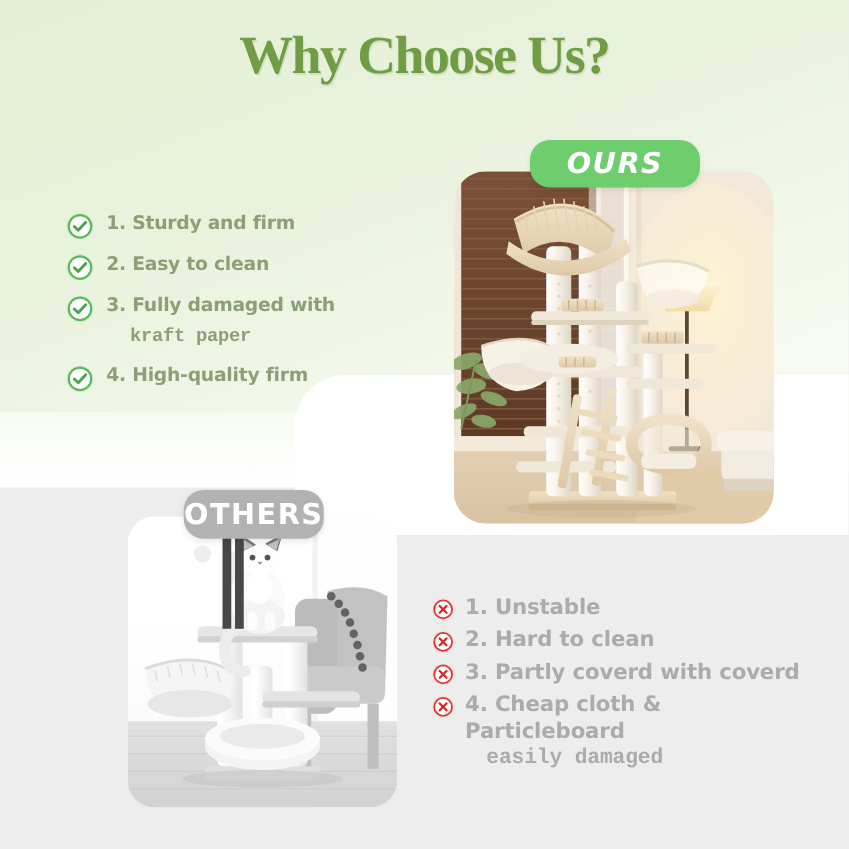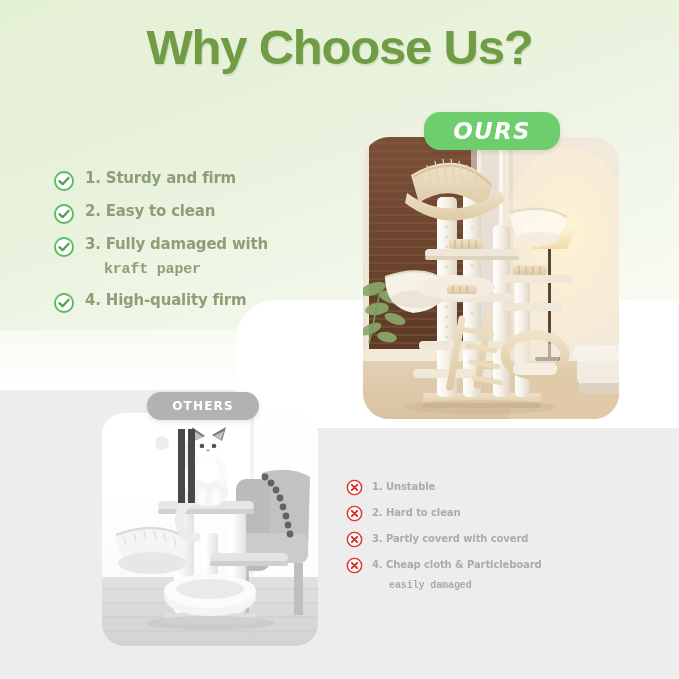--- a/index.html
+++ b/index.html
@@ -34,23 +34,23 @@
   .white-stage {
     position:absolute; left:236px; top:300px; width:443px; height:128px;
     background:#ffffff;
     border-top-left-radius:40px;
   }
 
   
   .title {
     position:absolute; left:0; top:22px; width:679px;
     text-align:center;
-    font-family:Liberation Sans, sans-serif;
+    font-family:Liberation Serif, serif;
     font-weight:700;
-    font-size:49px;
+    font-size:43px;
     letter-spacing:-1.2px;
     color:#6f9c45;
     text-shadow:1px 2px 0 rgba(110,150,70,.18);
     line-height:1.05;
     -webkit-font-smoothing:antialiased;
   }
 
   
   .badge {
     position:absolute;
@@ -63,22 +63,22 @@
     z-index:7;
     box-shadow:0 2px 5px rgba(0,0,0,.10);
   }
   .badge-ours {
     left:424px; top:112px; width:136px; height:38px;
     font-size:23px;
     background:#6ece6e;
     font-style:italic;
   }
   .badge-others {
-    left:147px; top:392px; width:112px; height:28px;
-    font-size:12px;
+    left:147px; top:392px; width:112px; height:39px;
+    font-size:23px;
     background:#b2b2b2;
   }
 
   
   .photo {
     position:absolute;
     border-radius:26px;
     overflow:hidden;
     z-index:4;
   }
@@ -117,21 +117,21 @@
     font-weight:700;
     -webkit-font-smoothing:antialiased;
   }
   .list-pros .row-text {
     font-size:15px;
     line-height:25px;
     color:#8d9f77;
     letter-spacing:-.2px;
   }
   .list-cons .row-text {
-    font-size:10px;
+    font-size:17px;
     line-height:21px;
     color:#ababab;
     letter-spacing:-.1px;
   }
   .row-text .cont { display:block; padding-left:19px;font-family:Liberation Mono, monospace; }
   .list-cons .row-text .cont { padding-left:17px; }
 </style>
 </head>
 <body>
 

